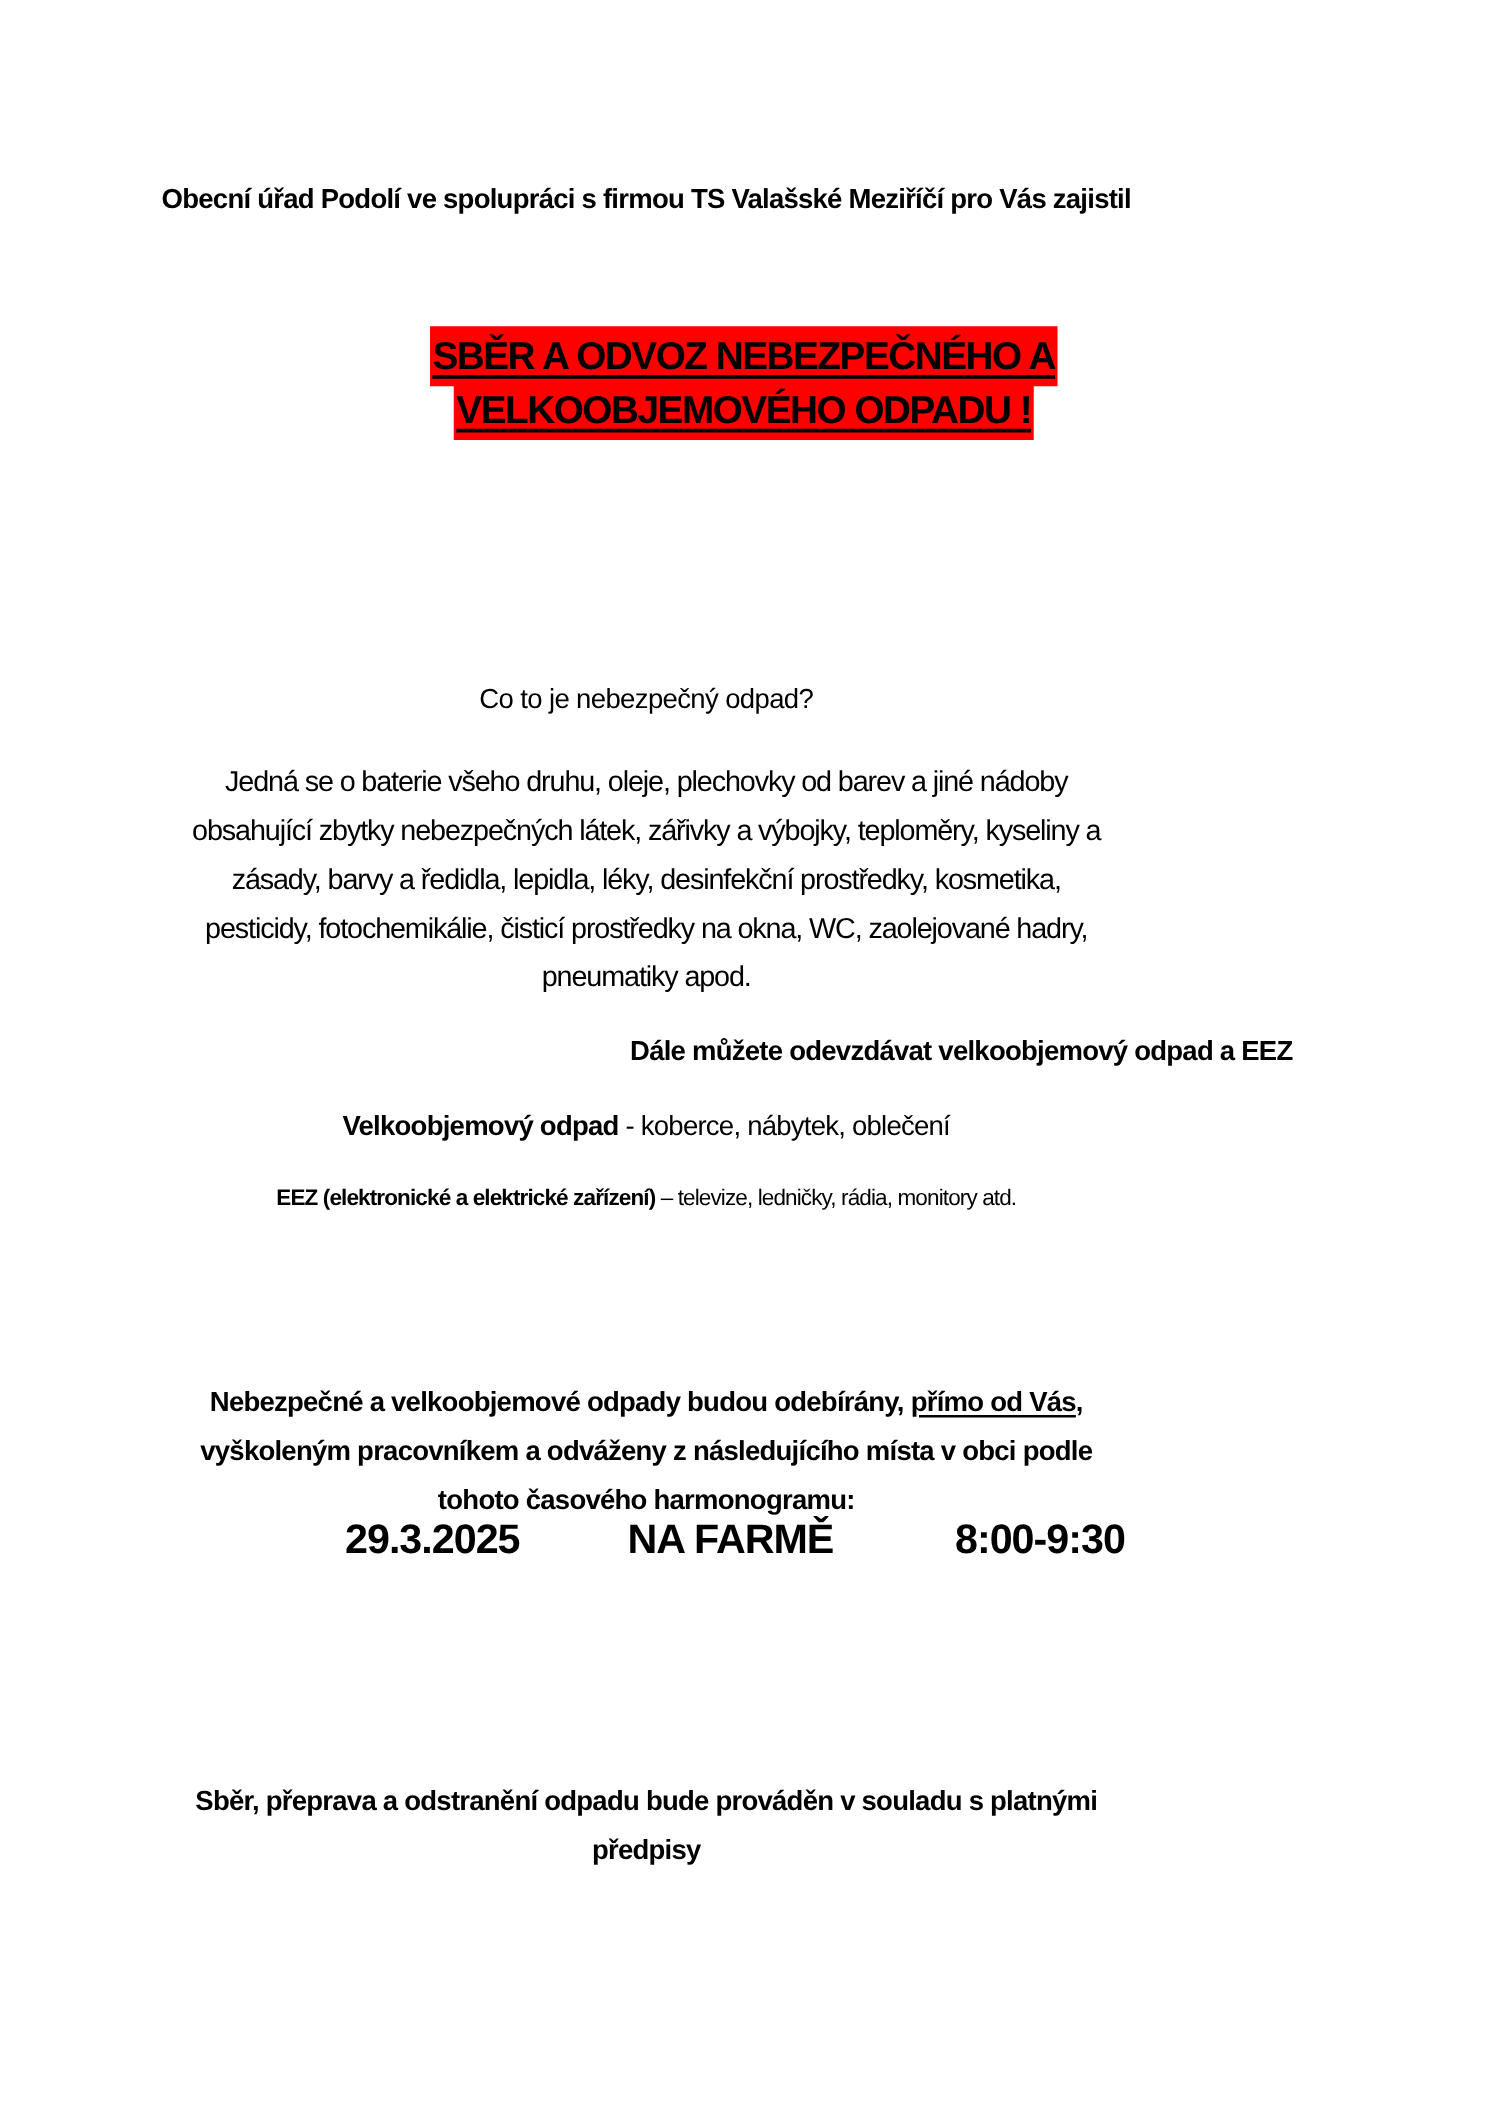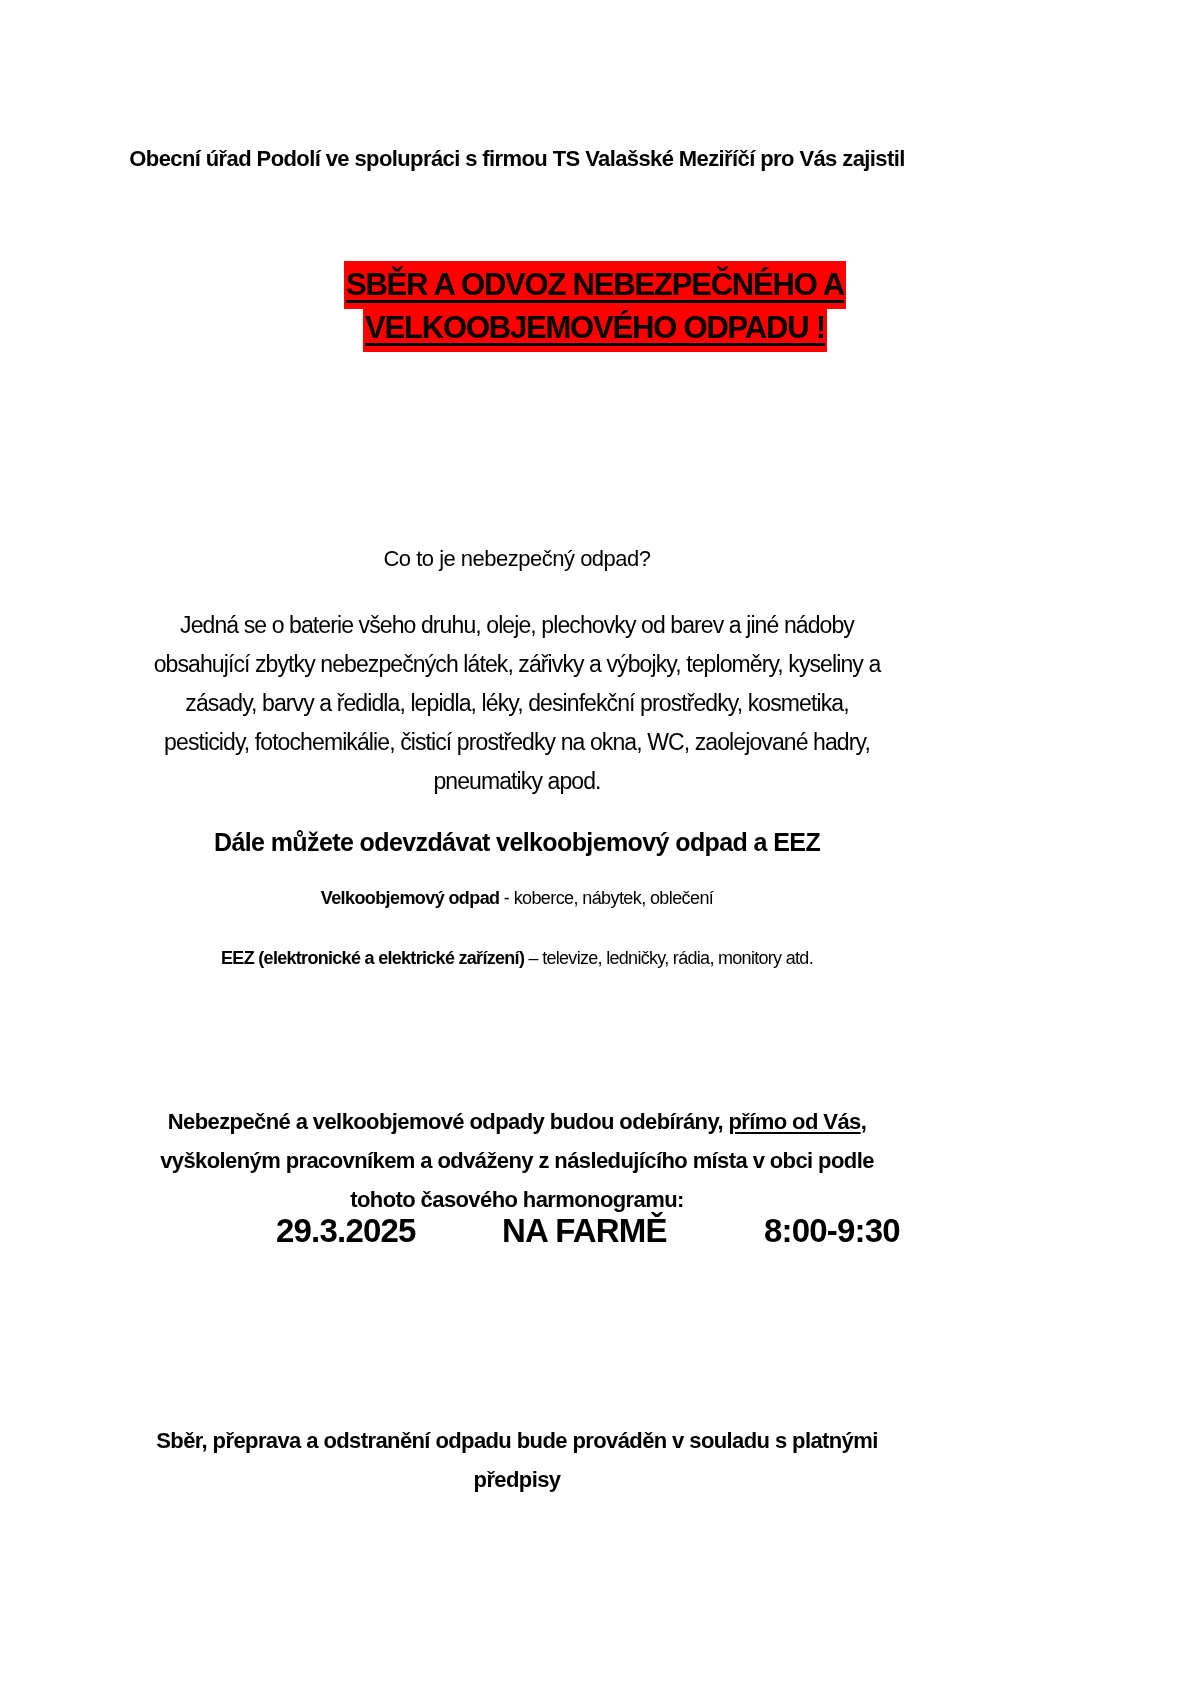--- a/index.html
+++ b/index.html
@@ -60,27 +60,28 @@
       letter-spacing: -0.9px;
     }
     .desc-0 { top: 612px; }
     .desc-1 { top: 651px; }
     .desc-2 { top: 690px; }
     .desc-3 { top: 729px; }
     .desc-4 { top: 768px; }
 
     .also {
       top: 828px;
-      font-size: 25px;
+      font-size: 22px;
       font-weight: bold;
       letter-spacing: -0.6px;
+      text-align: right;
     }
     .bulky {
       top: 888px;
-      font-size: 18px;
+      font-size: 22px;
       letter-spacing: -0.6px;
     }
     .eez {
       top: 948px;
       font-size: 18px;
       letter-spacing: -0.7px;
     }
     .b { font-weight: bold; }
 
     .pickup {

